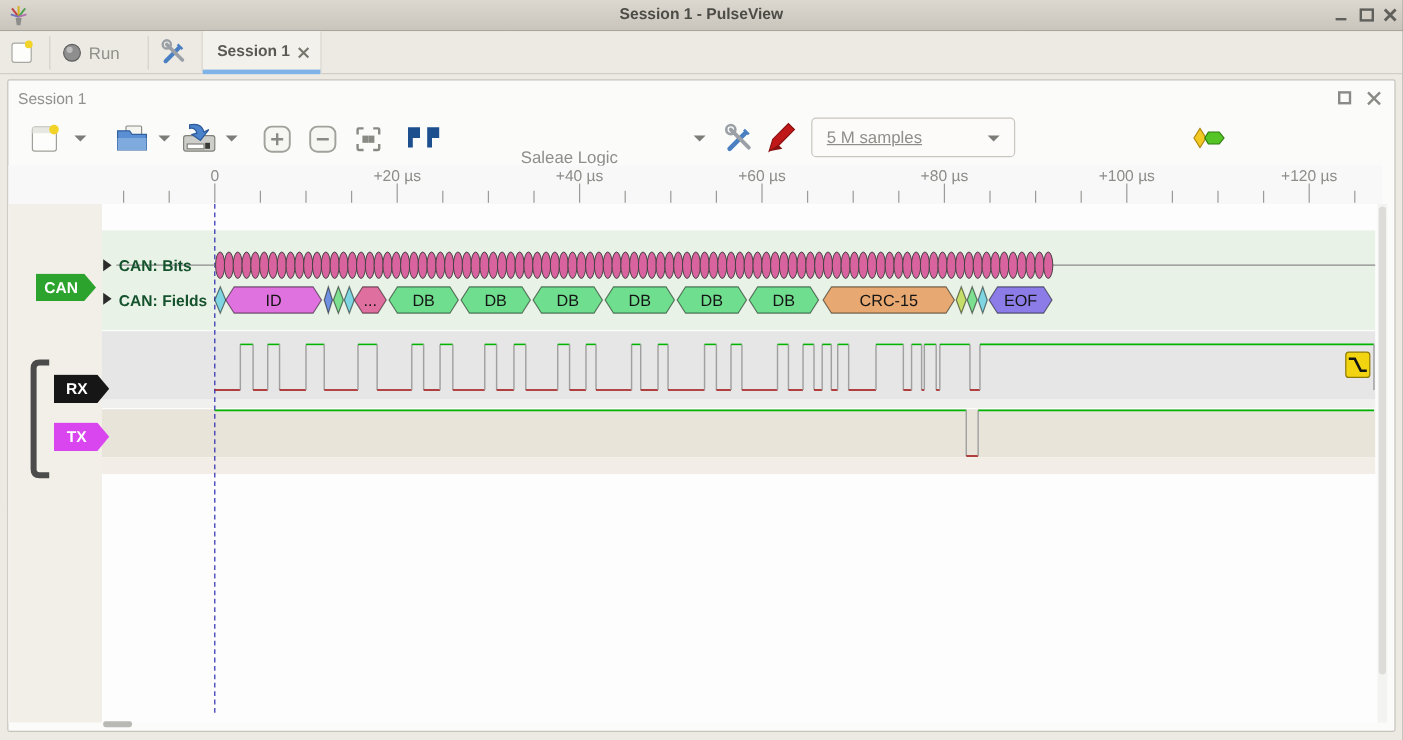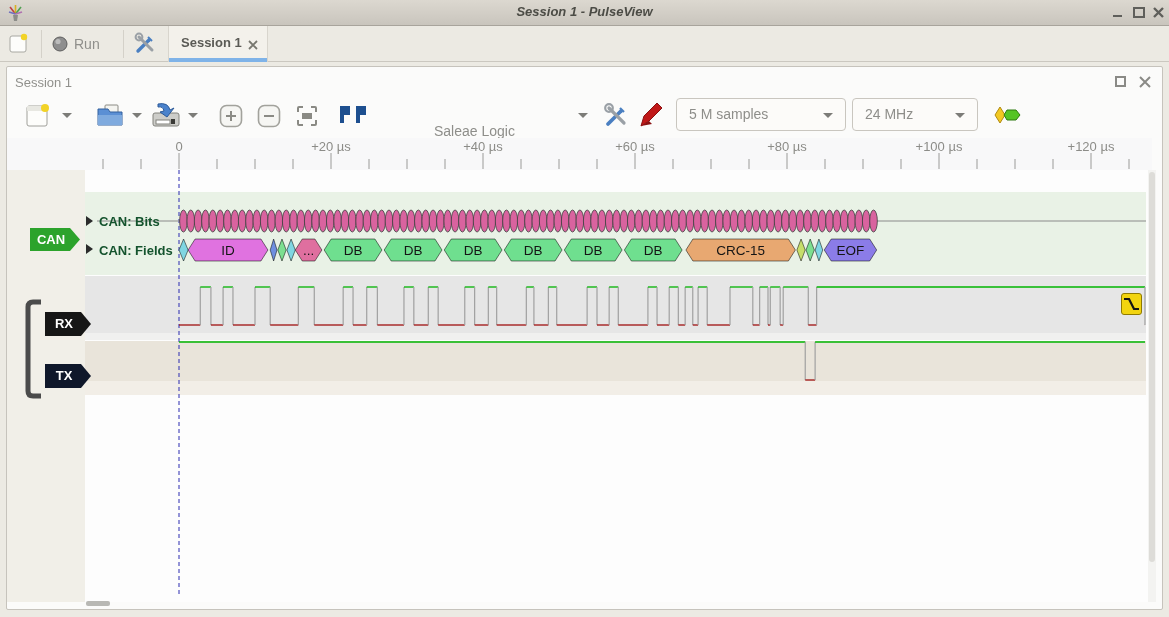--- a/index.html
+++ b/index.html
@@ -1,21 +1,21 @@
 <!DOCTYPE html>
 <html><head>
 <meta charset="utf-8">
 <style>
   html,body{margin:0;padding:0;background:#555;}
   *{box-sizing:border-box;font-family:"Liberation Sans",sans-serif;}
   #window{position:relative;width:1169px;height:617px;background:#eceae3;outline:1px solid #1f1f1f;overflow:hidden;}
 
   
   #titlebar{position:absolute;left:0;top:0;width:1169px;height:26px;
-    background:linear-gradient(#dcd8d0,#c9c5bd);border-bottom:1px solid #a8a49c;font-style:italic;}
+    background:linear-gradient(#dcd8d0,#c9c5bd);border-bottom:1px solid #a8a49c;}
   #window-title{position:absolute;left:0;right:0;top:4px;text-align:center;
     font-size:13px;font-weight:bold;color:#4c4c46;}
   .winbtn{position:absolute;top:6px;width:16px;height:14px;color:#5f5f5b;}
   .winbtn svg{display:block;}
 
   
   #main-toolbar{position:absolute;left:0;top:26px;width:1169px;height:36px;
     background:#eceae3;border-bottom:1px solid #cbc8c0;}
   .tb-sep{position:absolute;top:4px;width:1px;height:28px;background:#d4d1c9;}
   #run-label{position:absolute;left:74px;top:10px;font-size:14px;color:#8f8f8b;}
@@ -52,21 +52,21 @@
   #band-tx{top:341px;height:40px;background:#e9e4da;}
   #band-tx2{top:381px;height:14px;background:#f2eee7;}
 
   #plot-svg{position:absolute;left:0;top:0;width:1169px;height:617px;pointer-events:none;}
 
   .trace-tag{position:absolute;color:#fff;font-size:13px;font-weight:bold;text-align:center;
     line-height:23px;clip-path:polygon(0 0,calc(100% - 10px) 0,100% 50%,calc(100% - 10px) 100%,0 100%);
     padding-right:8px;}
   #tag-can{left:30px;top:210px;width:50px;height:23px;background:#2ca32c;margin-top:18px;}
   #tag-rx{left:45px;top:312px;width:46px;height:24px;background:#161616;line-height:24px;}
-  #tag-tx{left:45px;top:364px;width:46px;height:24px;background:#0f172a;line-height:24px;}
+  #tag-tx{left:45px;top:352px;width:46px;height:24px;background:#d946ef;line-height:24px;}
 
   .row-label{position:absolute;font-size:13px;color:#14532d;font-weight:bold;}
   .expander{position:absolute;width:0;height:0;border-top:5px solid transparent;
     border-bottom:5px solid transparent;border-left:7px solid #2b2b2b;}
 
   #trigger-marker{position:absolute;left:1121px;top:293px;width:21px;height:22px;background:#f2d410;
     border:1px solid #8f7a00;border-radius:3px;}
 
   #hscroll{position:absolute;left:86px;top:601px;width:24px;height:5px;background:#b8b8b4;border-radius:2px;}
   #vscroll-track{position:absolute;left:1148px;top:170px;width:8px;height:432px;background:#f3f3f1;}
@@ -209,26 +209,22 @@
     <path d="M18,6 L22,10" stroke="#4a7fc1" stroke-width="2.2"></path>
     <path d="M7,6 L22,21" stroke="#9aa0a6" stroke-width="3.2" stroke-linecap="round"></path>
     <circle cx="7" cy="6" r="3.8" fill="none" stroke="#9aa0a6" stroke-width="2.2"></circle>
       </svg></span>
   <span class="icon-btn" style="left:638px;top:100px;">
     <svg width="28" height="30">
         <path d="M3,26 L6,16 L19,3 L24,8 L11,21 Z" fill="#c01818" stroke="#8a1010"></path>
     <path d="M3,26 L14,24 L11,21 Z" fill="#8a1010"></path>
       </svg></span>
 
-  <div class="combo" style="left:676px;top:98px;width:170px;">
+  <div class="combo" style="left:676px;top:98px;width:170px;text-decoration:underline;">
     <span>5 M samples</span>
-    <span class="caret"></span>
-  </div>
-  <div class="combo" style="left:852px;top:98px;width:126px;">
-    <span>24 MHz</span>
     <span class="caret"></span>
   </div>
   <span class="icon-btn" style="left:994px;top:106px;">
     <svg width="28" height="18">
         <path d="M6,1 L11,9 L6,17 L1,9 Z" fill="#f2c822" stroke="#b08a10"></path>
     <path d="M13,4 H22 L26,9 L22,14 H13 L10,9 Z" fill="#55c425" stroke="#2e7a10"></path>
       </svg></span>
 
   <div id="ruler-bg"></div>
   <div id="plot-bg"></div>

